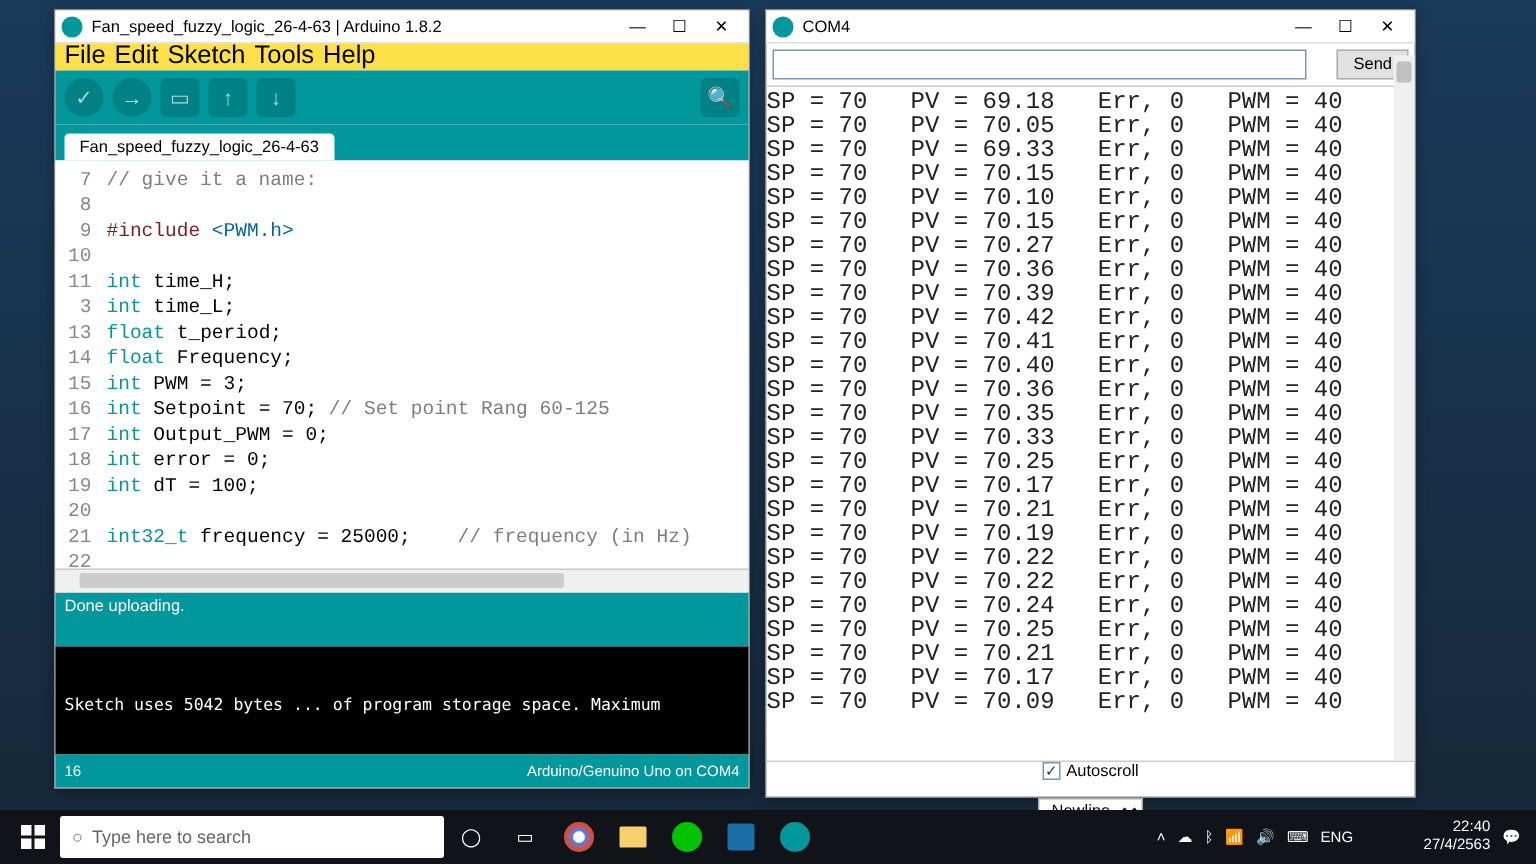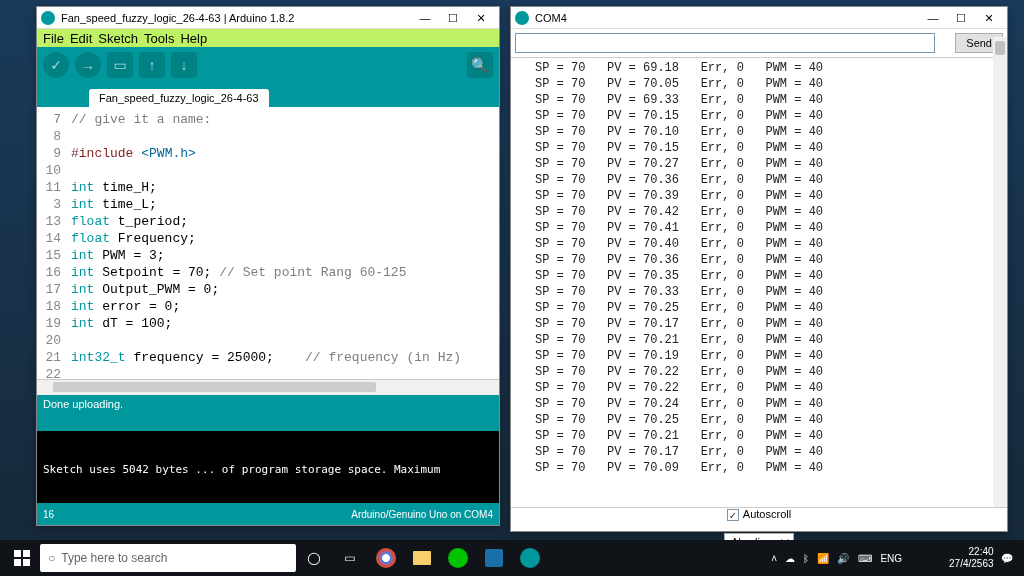--- a/index.html
+++ b/index.html
@@ -40,25 +40,25 @@
 .title-bar .title { flex: 1; }
 .win-btn {
   width: 28px; height: 20px;
   text-align: center;
   line-height: 20px;
   font-size: 11px;
 }
 .ide-menu {
   height: 18px;
   padding: 0 6px;
-  font-size: 13px;
+  font-size: 17px;
   display: flex;
   gap: 6px;
-  align-items: center;
-  background: #bef264;
+  align-items: flex-end;
+  background: #fde047;
 }
 .ide-toolbar {
   height: 36px;
   background: #00979d;
   display: flex;
   align-items: center;
   padding: 0 6px;
   gap: 6px;
 }
 .tool-btn {
@@ -79,21 +79,20 @@
   background: #00979d;
   display: flex;
   align-items: flex-end;
   padding: 0 0 0 6px;
 }
 .tab {
   background: #fff;
   padding: 3px 10px;
   font-size: 11px;
   border-radius: 3px 3px 0 0;
-  margin-left: 46px;
 }
 .code-area {
   flex: 1;
   display: flex;
   overflow: hidden;
   font-family: Consolas, "Courier New", monospace;
   font-size: 13px;
   background: #fff;
 }
 .gutter {
@@ -156,21 +155,21 @@
   display: flex;
   align-items: center;
   padding: 0 6px;
 }
 .ide-footer .grow { flex: 1; }
 
 
 .serial-window {
   position: absolute;
   left: 510px; top: 6px;
-  width: 498px; height: 526px;
+  width: 434px; height: 526px;
   background: #fff;
   border: 1px solid #888;
   display: flex;
   flex-direction: column;
   box-shadow: 0 2px 8px rgba(0,0,0,.3);
 }
 .serial-input-row {
   display: flex;
   padding: 4px;
   gap: 20px;
@@ -185,23 +184,23 @@
 }
 .serial-send {
   padding: 1px 10px;
   font-size: 11px;
   background: #e1e1e1;
   border: 1px solid #adadad;
 }
 .serial-body {
   flex: 1;
   font-family: Consolas, "Courier New", monospace;
-  font-size: 12px;
+  font-size: 16px;
   line-height: 16px;
-  padding: 2px 24px;
+  padding: 2px 0;
   overflow: hidden;
   white-space: pre;
   color: #222;
   position: relative;
 }
 .vscroll {
   position: absolute;
   right: 0; top: 30px; bottom: 24px;
   width: 14px;
   background: #f0f0f0;

